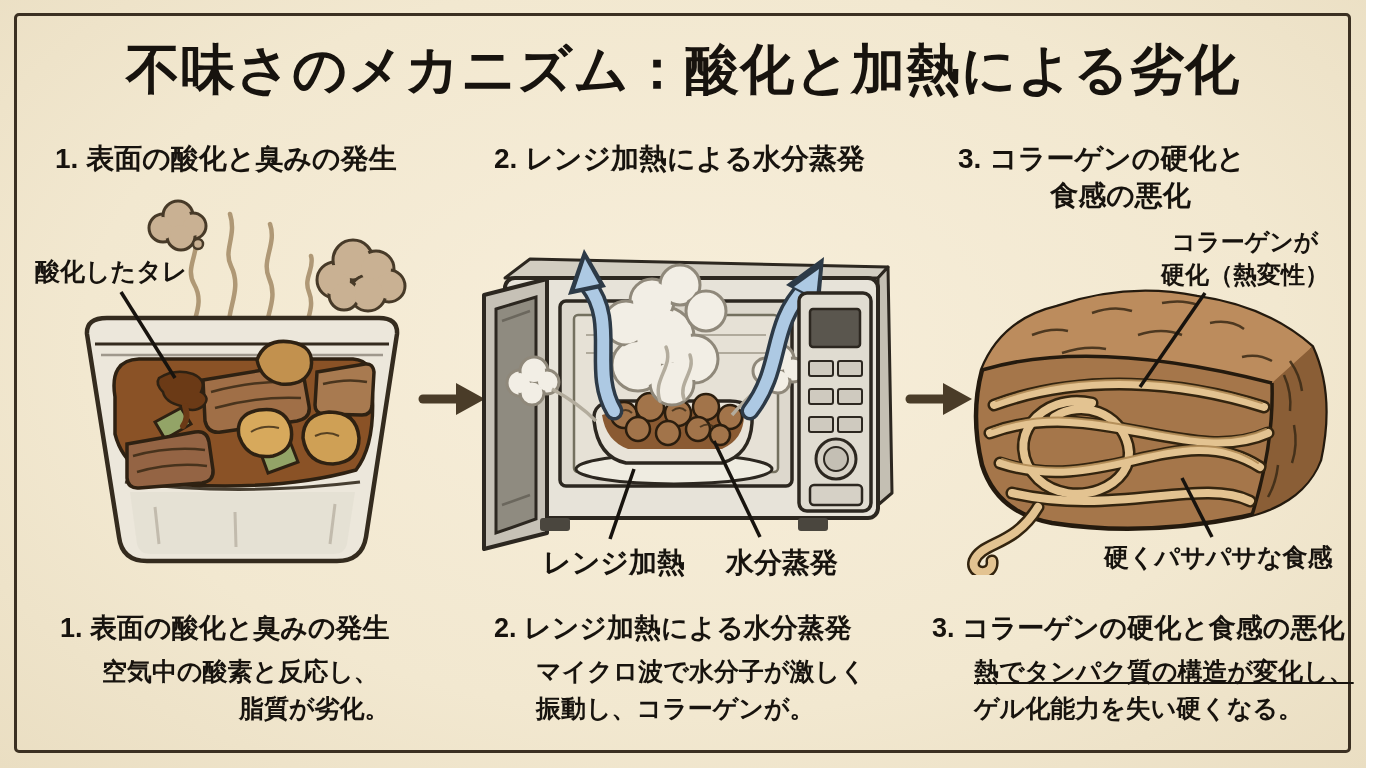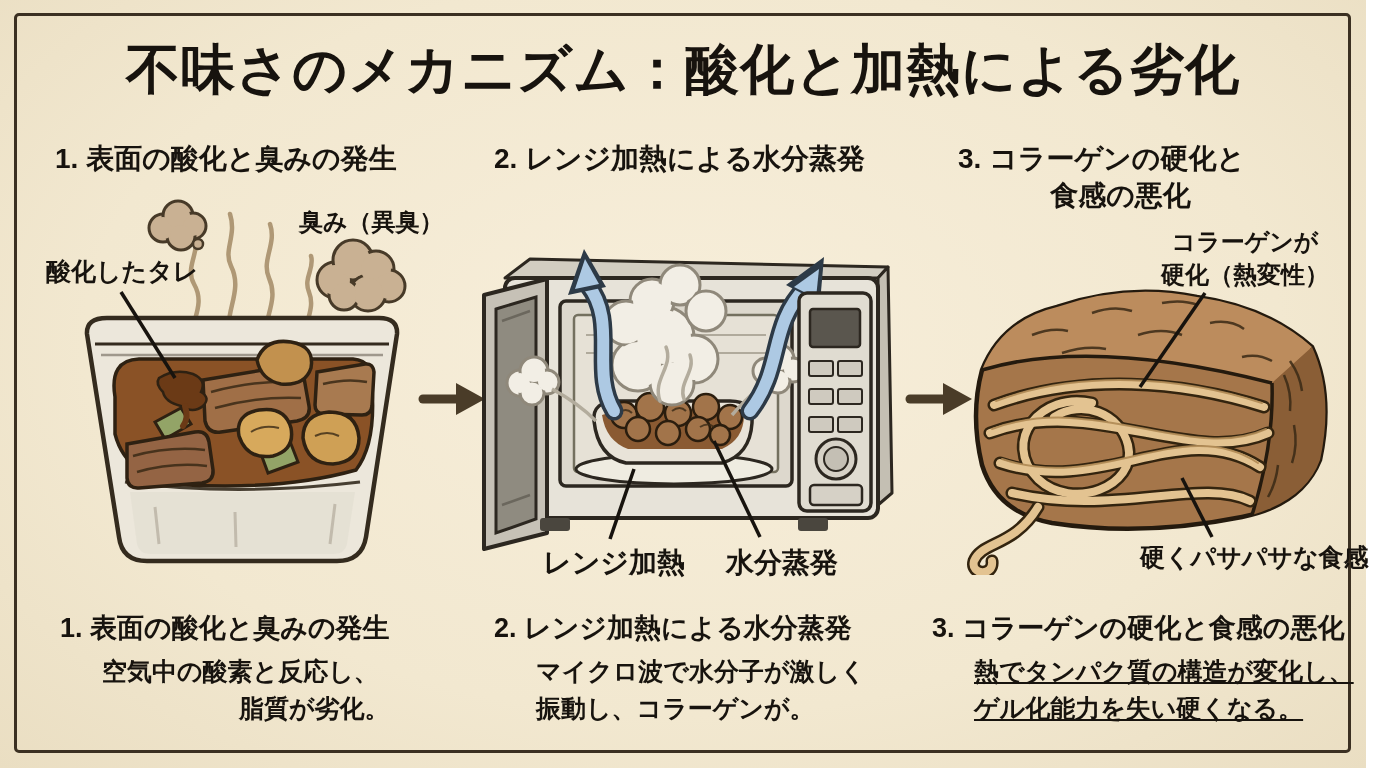--- a/index.html
+++ b/index.html
@@ -146,22 +146,21 @@
         </g>
 
         <path d="M124,186 Q140,176 158,182 Q172,188 166,200 Q176,206 168,214 Q158,222 146,214 Q130,210 128,200 Q120,192 124,186 Z" fill="#6b3a16" stroke="#2e2112" stroke-width="2.5"></path>
         <path d="M150,214 q4,12 -2,20" stroke="#6b3a16" stroke-width="6" fill="none" stroke-linecap="round"></path>
       </g>
 
       <path d="M86,100 L140,186" stroke="#17130e" stroke-width="3.5" fill="none"></path>
     </svg>
   </div>
 
-  <div class="label" style="left:299px;top:206px;font-size:24px;">臭み（異臭）</div>
-  <div class="label" style="left:46px;top:255px;font-size:25px;">酸化したタレ</div>
+  <div class="label" style="left:35px;top:255px;font-size:25px;">酸化したタレ</div>
 
   <div class="illu" style="left:418px;top:377px;">
     <svg width="70" height="44" viewBox="0 0 70 44">
       <line x1="5" y1="22" x2="42" y2="22" stroke="#4a3c28" stroke-width="9" stroke-linecap="round"></line>
       <polygon points="38,6 67,22 38,38" fill="#4a3c28"></polygon>
     </svg>
   </div>
 
   <div class="illu" style="left:468px;top:243px;">
     <svg width="432" height="308" viewBox="0 0 432 308">
@@ -359,36 +358,36 @@
 
       <path d="M263,28 L198,122" stroke="#17130e" stroke-width="3.5"></path>
       <path d="M270,272 L240,213" stroke="#17130e" stroke-width="3.5"></path>
     </svg>
   </div>
 
   <div class="label" style="left:1140px;top:225px;width:210px;text-align:center;font-size:24px;line-height:33px;">
     <span style="display:block;">コラーゲンが</span>
     <span style="display:block;">硬化（熱変性）</span>
   </div>
-  <div class="label" style="left:1140px;top:541px;font-size:25px;">硬くパサパサな食感</div>
+  <div class="label" style="left:1104px;top:541px;font-size:25px;">硬くパサパサな食感</div>
 
   <div class="summary" style="left:60px;top:610px;">
     <p class="s-head">1. 表面の酸化と臭みの発生</p>
     <p class="s-body">
       <span style="display:block;">空気中の酸素と反応し、</span>
       <span style="display:block;text-align:right;">脂質が劣化。</span>
     </p>
   </div>
   <div class="summary" style="left:494px;top:610px;">
     <p class="s-head">2. レンジ加熱による水分蒸発</p>
     <p class="s-body">
       <span style="display:block;">マイクロ波で水分子が激しく</span>
       <span style="display:block;">振動し、コラーゲンが。</span>
     </p>
   </div>
   <div class="summary" style="left:932px;top:610px;">
     <p class="s-head">3. コラーゲンの硬化と食感の悪化</p>
     <p class="s-body">
       <span style="display:block;text-decoration:underline;">熱でタンパク質の構造が変化し、</span>
-      <span style="display:block;text-decoration:underline;">ゲル化能力を失い硬くなる。</span>
+      <span style="display:block;">ゲル化能力を失い硬くなる。</span>
     </p>
   </div>
 </div>
 
 </body></html>

